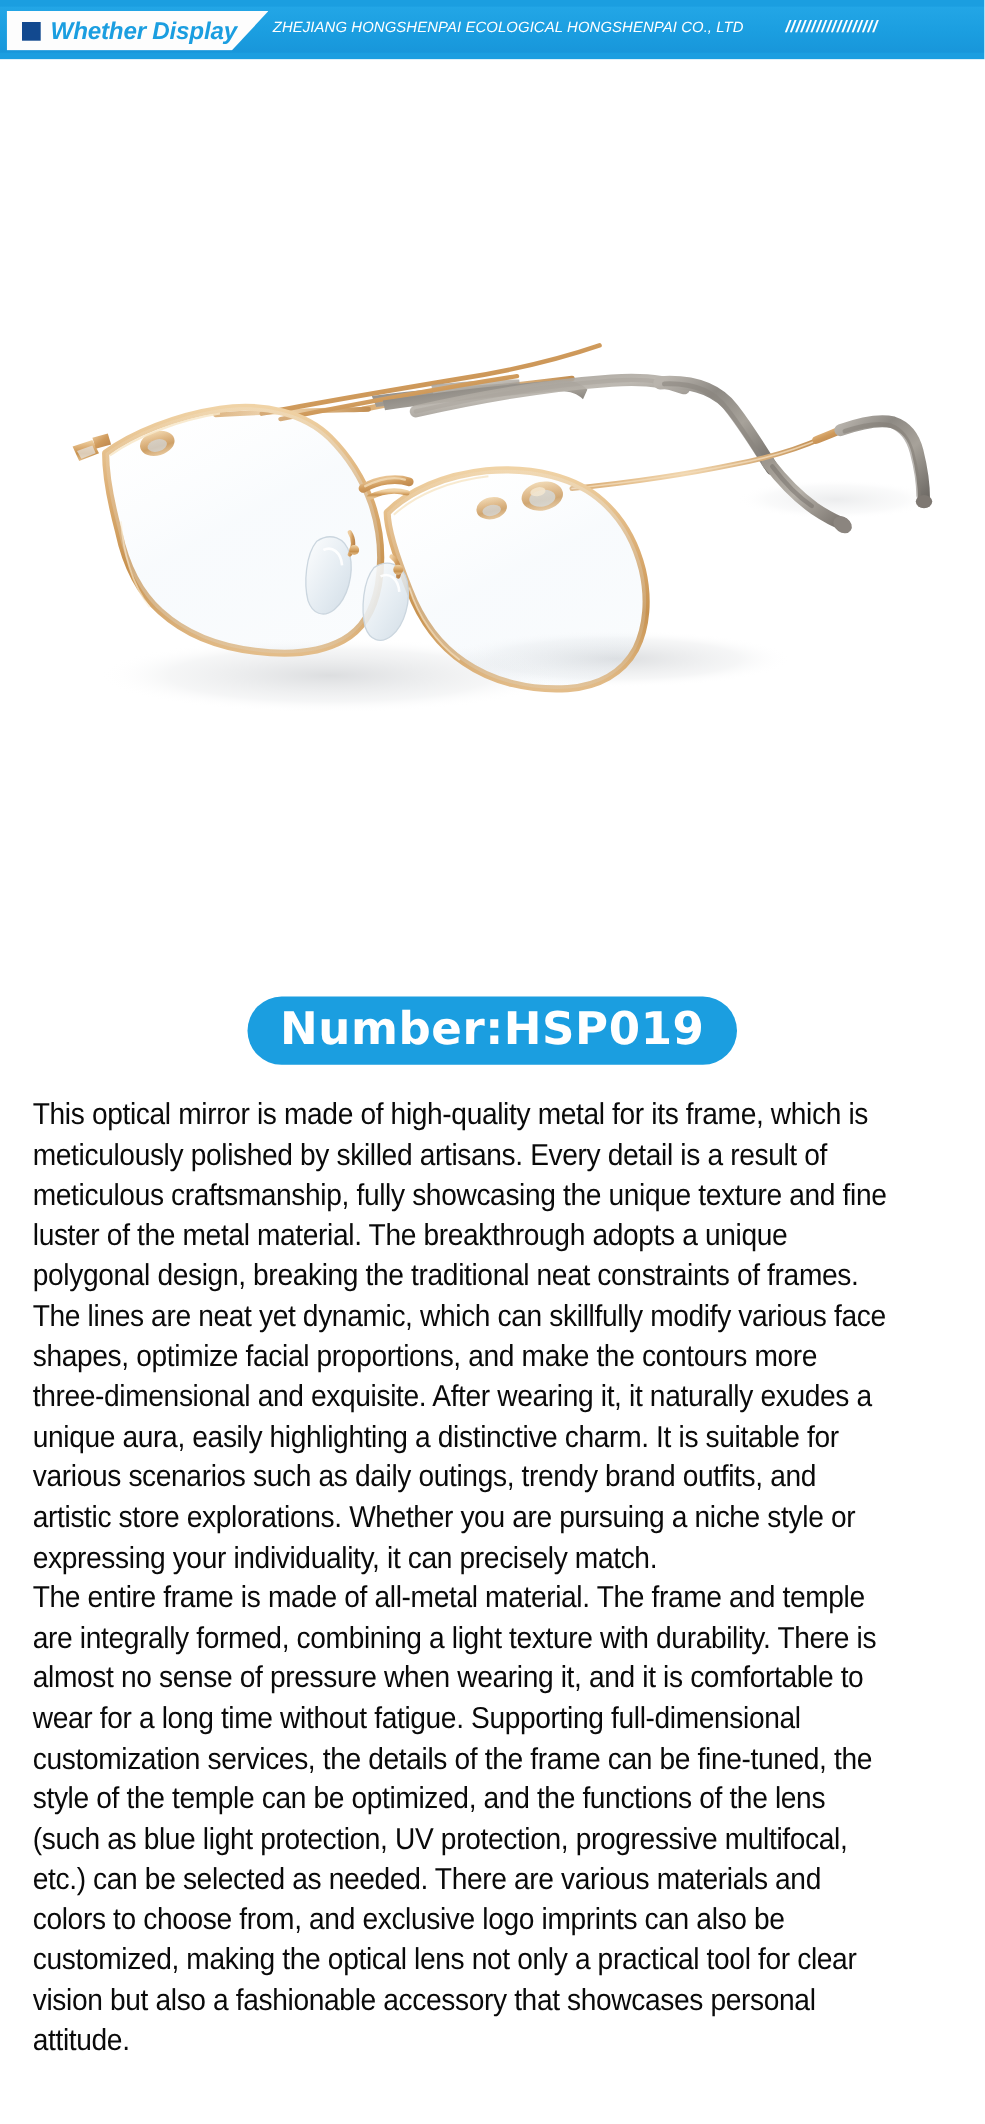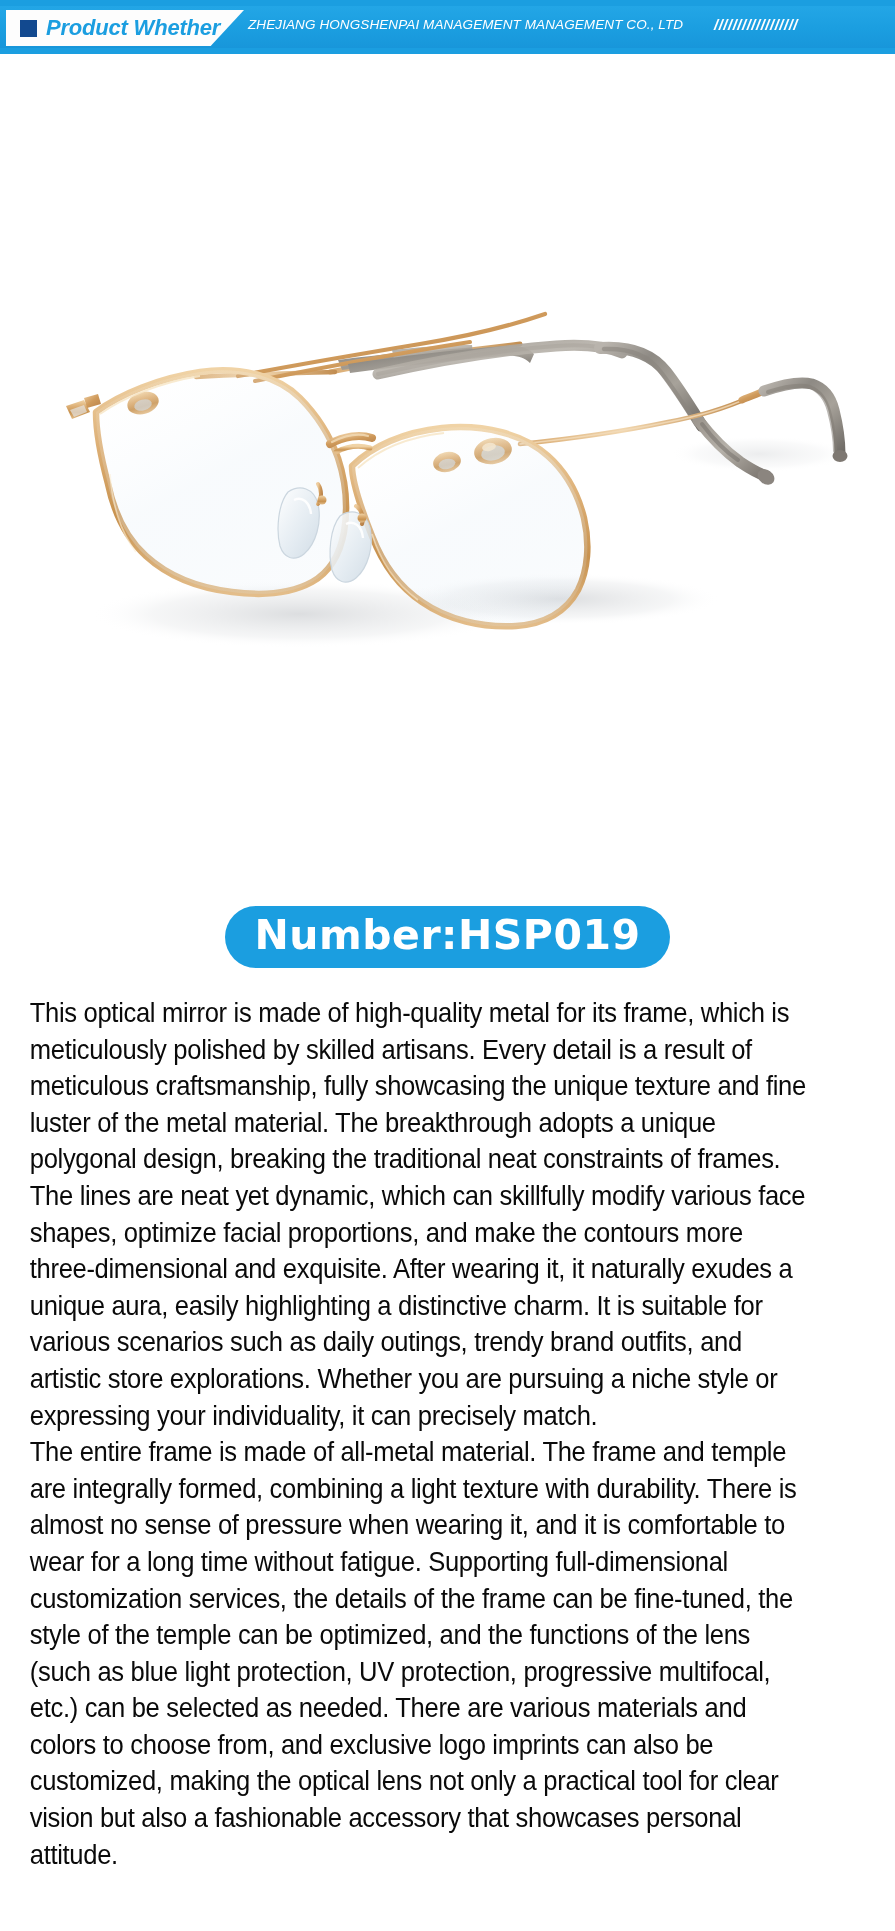--- a/index.html
+++ b/index.html
@@ -159,24 +159,24 @@
 <body>
 
 <div class="banner">
   <div class="banner-topline"></div>
   <div class="banner-body"></div>
   <div class="banner-bottomline"></div>
 
   <div class="banner-plate"></div>
   <div class="plate-inner">
     <div class="plate-square"></div>
-    <div class="plate-title">Product Whether</div>
+    <div class="plate-title">Whether Display</div>
   </div>
 
-  <div class="banner-company">ZHEJIANG HONGSHENPAI MANAGEMENT MANAGEMENT CO., LTD</div>
+  <div class="banner-company">ZHEJIANG HONGSHENPAI ECOLOGICAL HONGSHENPAI CO., LTD</div>
   <div class="banner-slashes">//////////////////</div>
 </div>
 
 <div class="photo-stage">
   <svg class="photo-svg" width="895" height="842" viewBox="0 0 895 842">
     <defs>
       <linearGradient id="goldA" x1="0" y1="0" x2="0" y2="1">
         <stop offset="0%" stop-color="#f0d3a6"></stop>
         <stop offset="35%" stop-color="#dcae74"></stop>
         <stop offset="65%" stop-color="#c8924f"></stop>

